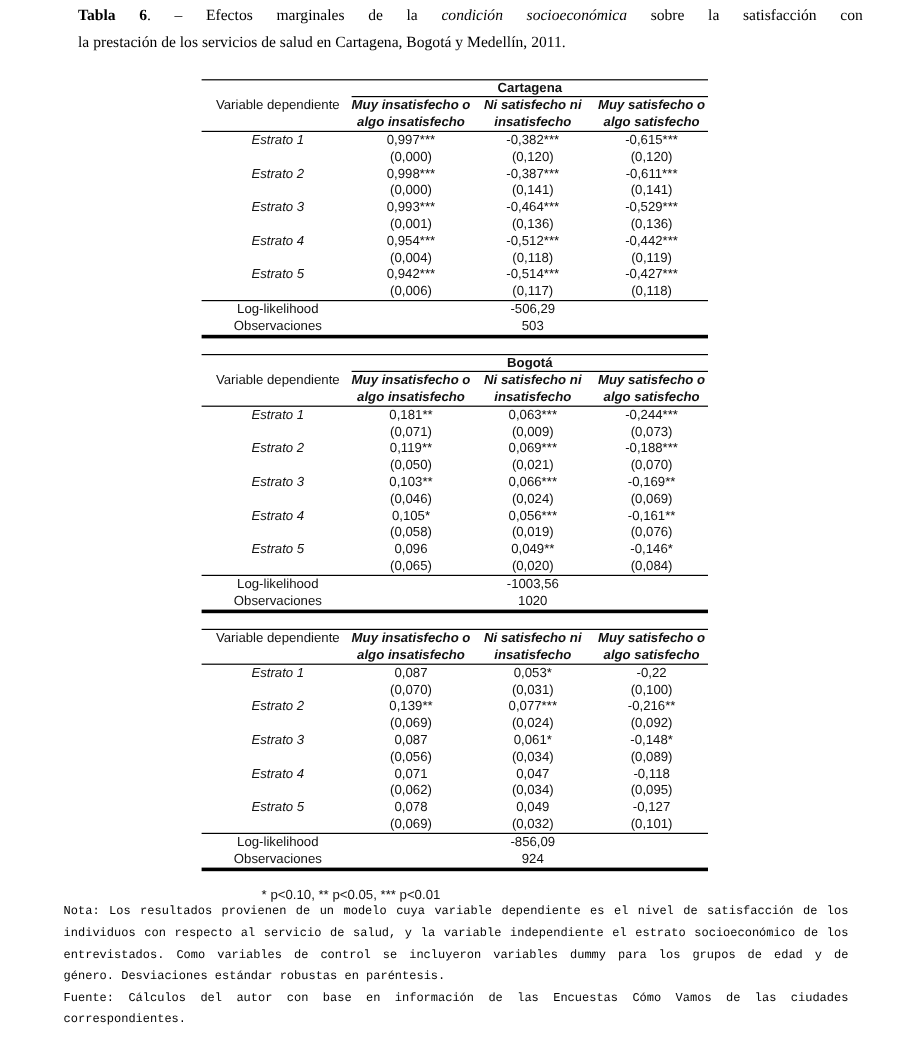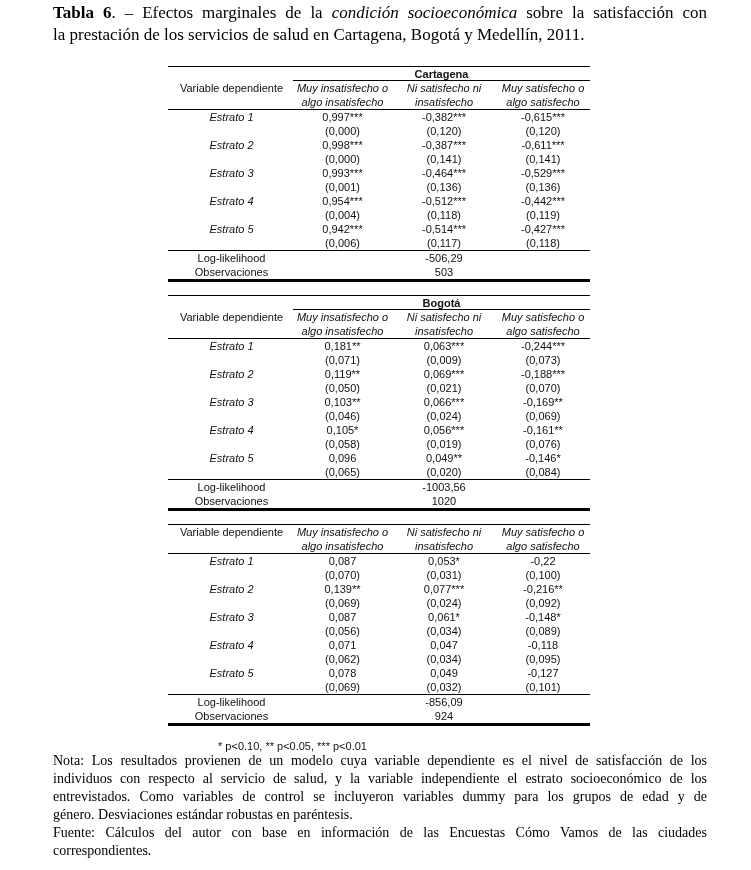--- a/index.html
+++ b/index.html
@@ -1,38 +1,38 @@
 <!DOCTYPE html>
 <html><head>
 <meta charset="utf-8">
 <style>
   html, body { margin:0; padding:0; background:#ffffff; }
   body { width:751px; height:870px; position:relative; overflow:hidden; color:#000; }
   .serif { font-family:"Liberation Serif", "DejaVu Serif", serif; }
-  .title { position:absolute; left:53px; top:2px; width:654px; font-size:17px; line-height:22px; }
+  .title { position:absolute; left:65px; top:2px; width:654px; font-size:13px; line-height:22px; }
   .jline { text-align:justify; text-align-last:justify; white-space:nowrap; }
   .lline { text-align:left; }
   .b { font-weight:bold; }
   .i { font-style:italic; }
   .tbl { position:absolute; left:168px; width:422px; font-family:"Liberation Sans", "DejaVu Sans", sans-serif; font-size:11px; color:#111;
          border-top:1px solid #000; border-bottom:3px solid #000; }
   .r { display:flex; height:14px; line-height:14px; white-space:nowrap; }
   .c0 { width:125px; padding-left:2px; box-sizing:border-box;text-align:center; }
   .c1 { width:99px; text-align:center; }
   .c2 { width:104px; text-align:center; }
   .c3 { width:94px; text-align:center; }
   .cityrow { height:14px; line-height:14px; }
   .citycell { width:297px; text-align:center; font-weight:bold; border-bottom:1px solid #000; box-sizing:border-box; }
   .hdr { height:28px; line-height:14px; border-bottom:1px solid #000; align-items:flex-start; }
-  .hdr .c1, .hdr .c2, .hdr .c3 { font-style:italic; }
+  .hdr .c1, .hdr .c2, .hdr .c3 { font-style:italic;font-weight:bold; }
   .hdr span { display:block; }
   .sep { border-bottom:1px solid #000; }
   .it { font-style:italic; }
   .foot { position:absolute; left:170px; top:740px; font-family:"Liberation Sans", "DejaVu Sans", sans-serif; font-size:11px; line-height:13px; color:#111;margin-left:48px; }
-  .note { position:absolute; left:53px; top:752px; width:654px; font-size:14px; line-height:18px; }
+  .note { position:absolute; left:53px; top:752px; width:654px; font-size:10px; line-height:18px;font-family:Liberation Mono, monospace; }
 </style>
 </head>
 <body>
 
 <div class="title serif">
   <div class="jline"><span class="b">Tabla 6</span><span>. – Efectos marginales de la </span><span class="i">condición socioeconómica</span><span> sobre la satisfacción con</span></div>
   <div class="lline">la prestación de los servicios de salud en Cartagena, Bogotá y Medellín, 2011.</div>
 </div>
 
 <div class="tbl" style="top:66px;">

